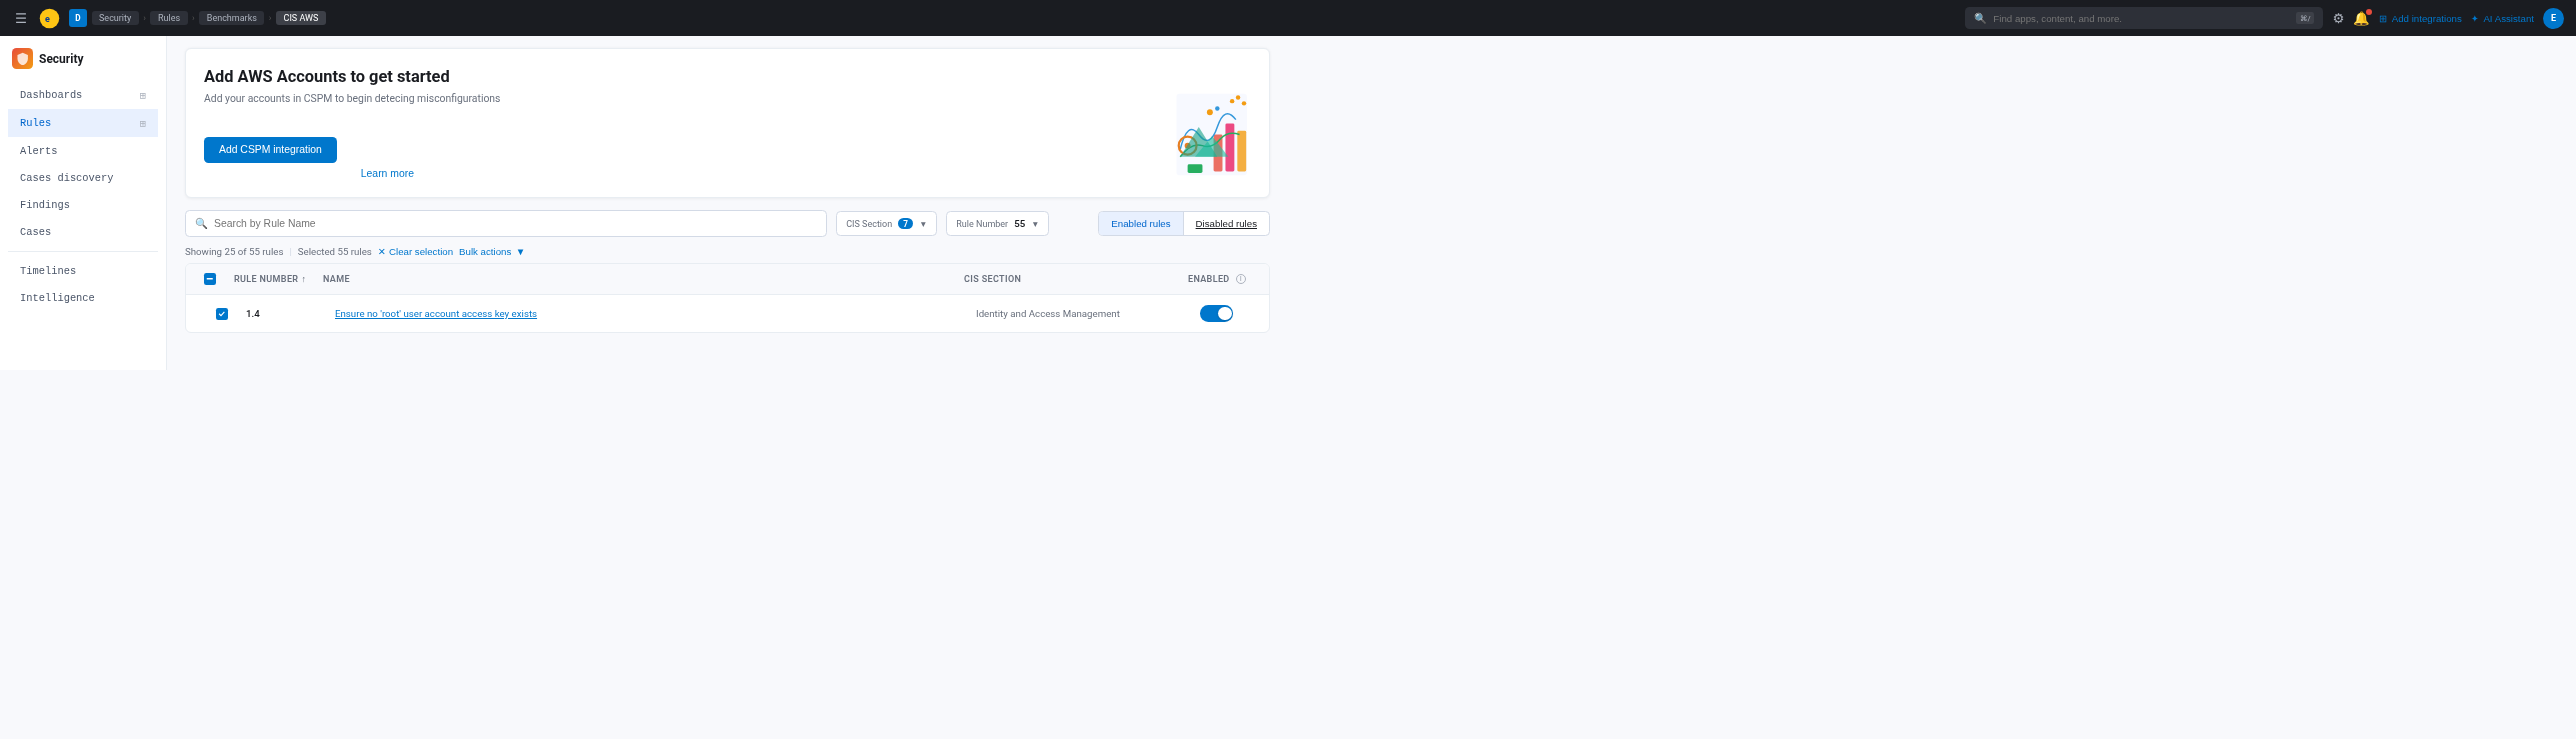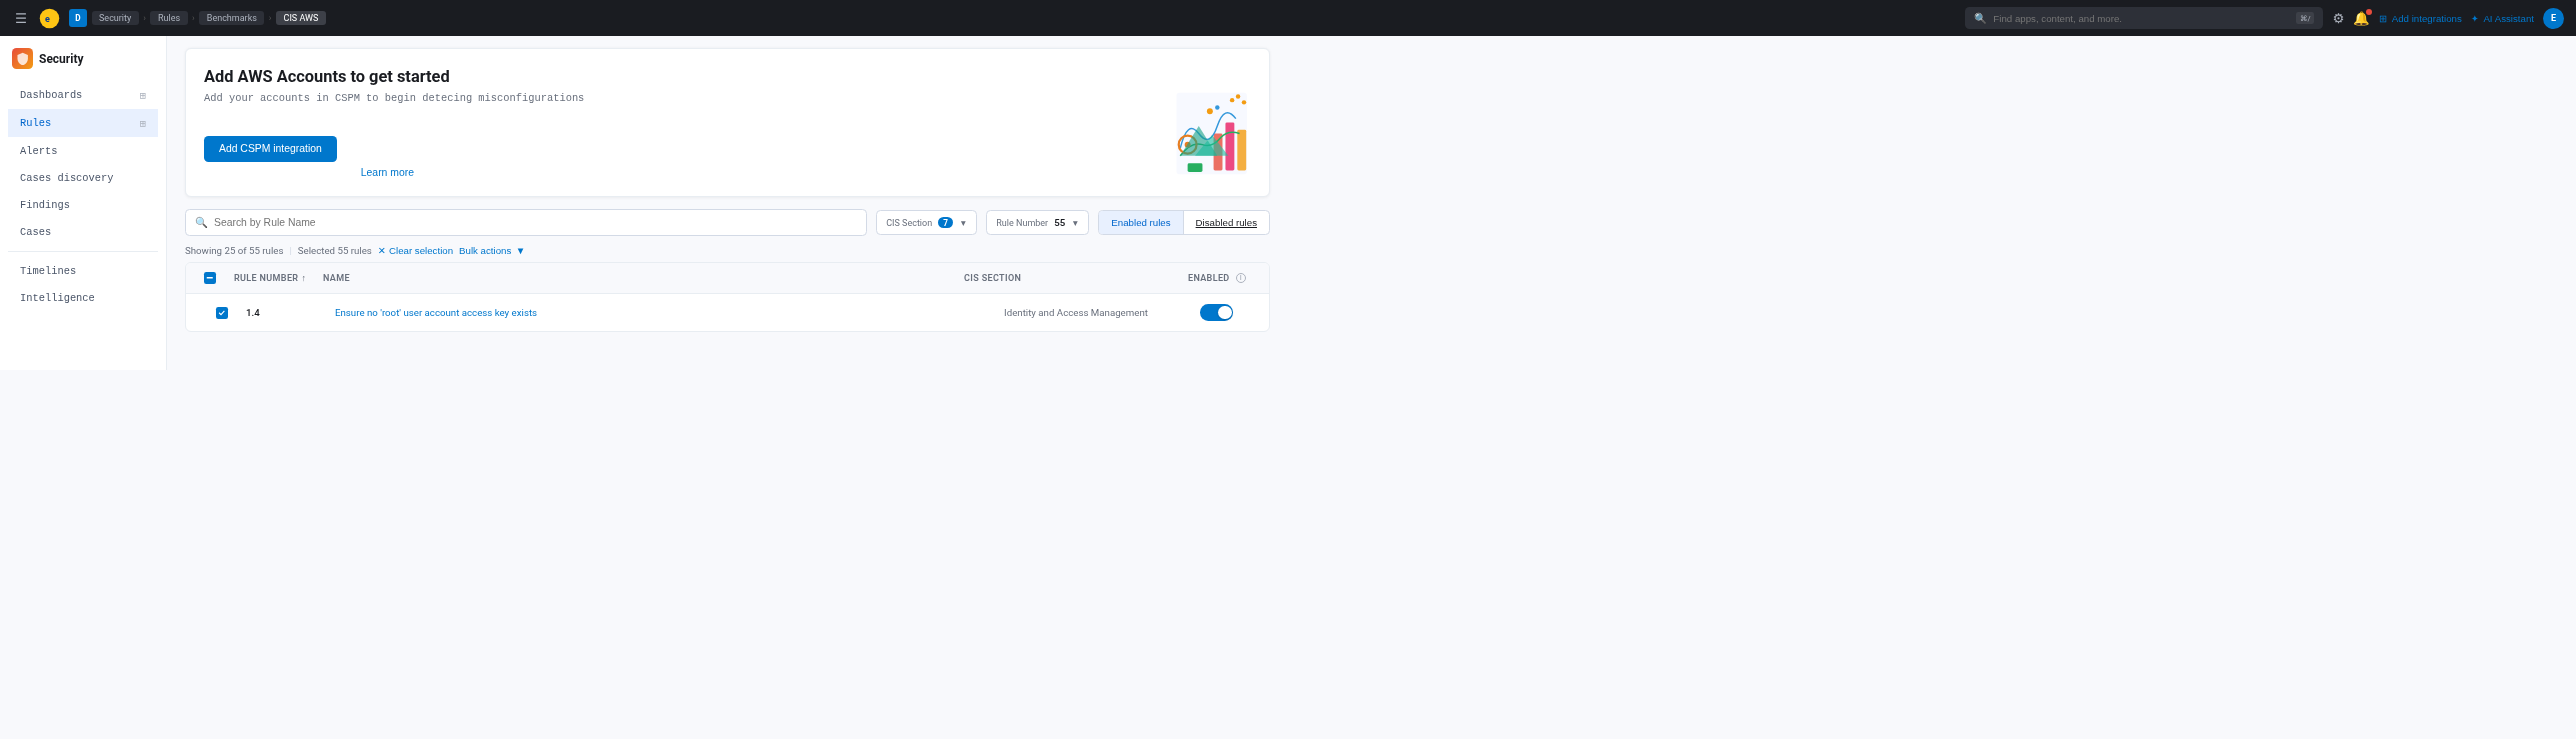--- a/index.html
+++ b/index.html
@@ -252,21 +252,20 @@
     .aws-banner-title {
       font-size: 16.4px;
       font-weight: 700;
       color: #1a1c21;
       margin-bottom: 6px;
     }
     .aws-banner-subtitle {
       font-size: 10.4px;
       color: #69707d;
       margin-bottom: 15px;
-      font-family: Liberation Mono, monospace;
     }
     .aws-banner-actions {
       display: flex;
       align-items: center;
       gap: 24px;
     }
     .btn-primary {
       background: #0077cc;
       color: white;
       border: none;
@@ -349,20 +348,21 @@
     .filter-chevron {
       color: #69707d;
       font-size: 8.2px;
     }
     .toggle-group {
       display: flex;
       border: 0.7px solid #d3dae6;
       border-radius: 4.5px;
       overflow: hidden;
       background: white;
+      margin-left: 40px;
     }
     .toggle-btn {
       padding: 6px 12px;
       border: none;
       background: none;
       cursor: pointer;
       font-size: 9.7px;
       color: #1a1c21;
     }
     .toggle-btn.active {
@@ -449,28 +449,28 @@
     }
     .td {
       padding: 10.4px 6px;
       font-size: 9.7px;
       color: #1a1c21;
       margin-left: 12px;
     }
     .td-link {
       color: #0077cc;
       cursor: pointer;
+      text-decoration: underline;
     }
     .rule-number {
       font-weight: 500;
       color: #1a1c21;
     }
     .cis-section-text {
       color: #69707d;
-      text-align: center;
     }
 
     
     .toggle-switch {
       width: 33px;
       height: 16.4px;
       background: #0077cc;
       border-radius: 8.2px;
       position: relative;
       cursor: pointer;

